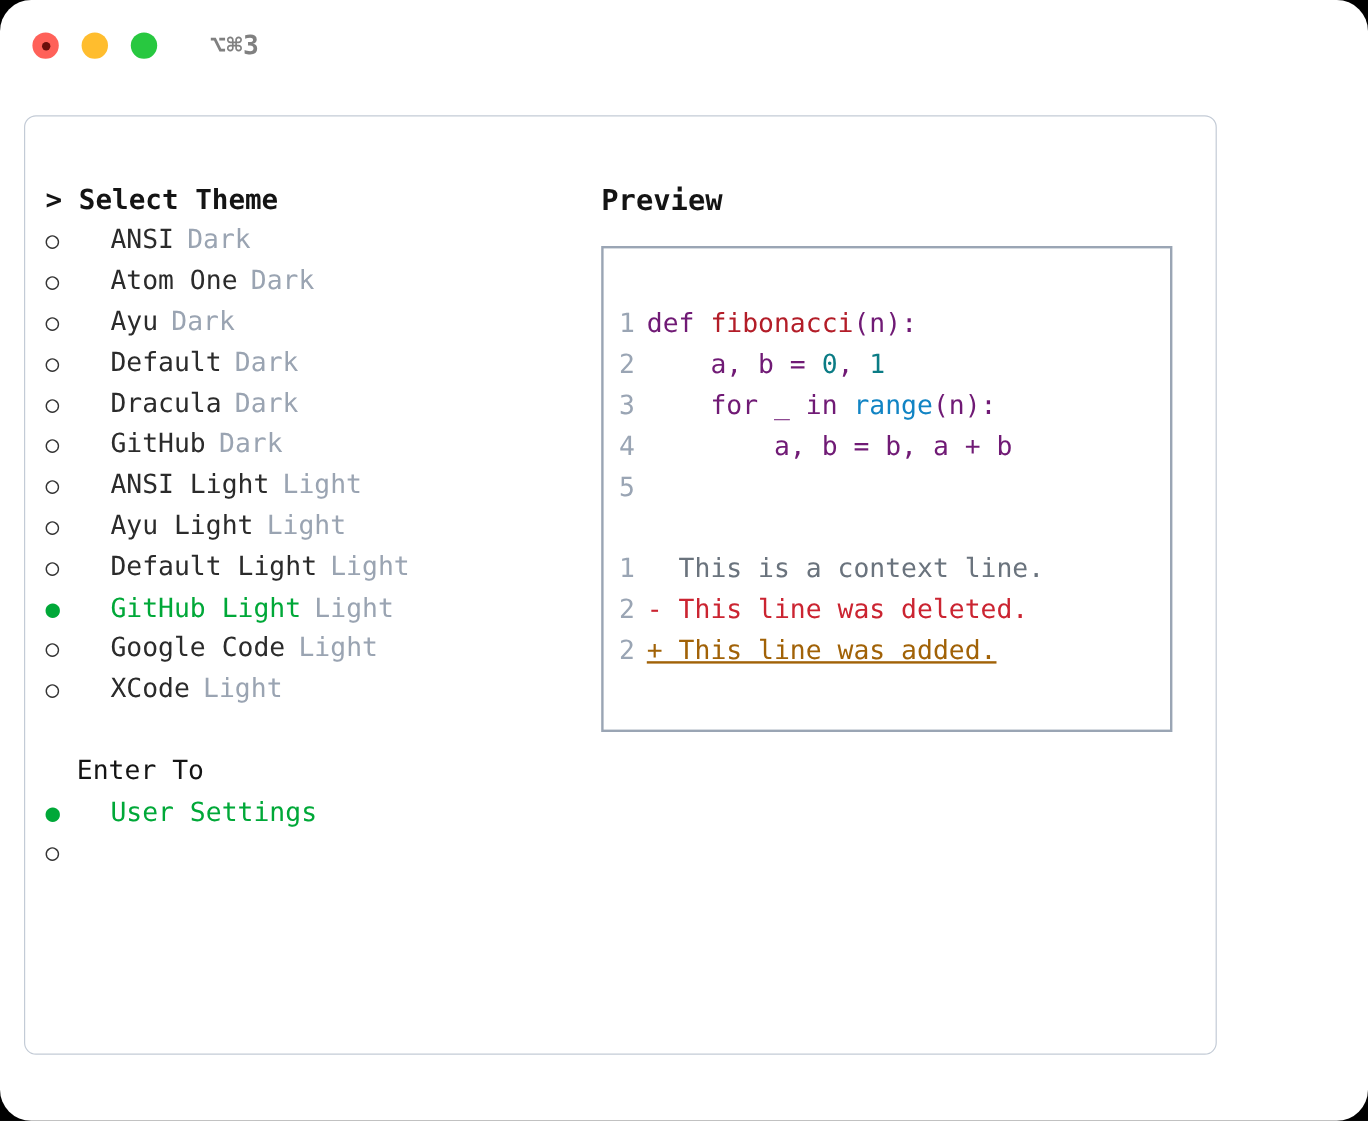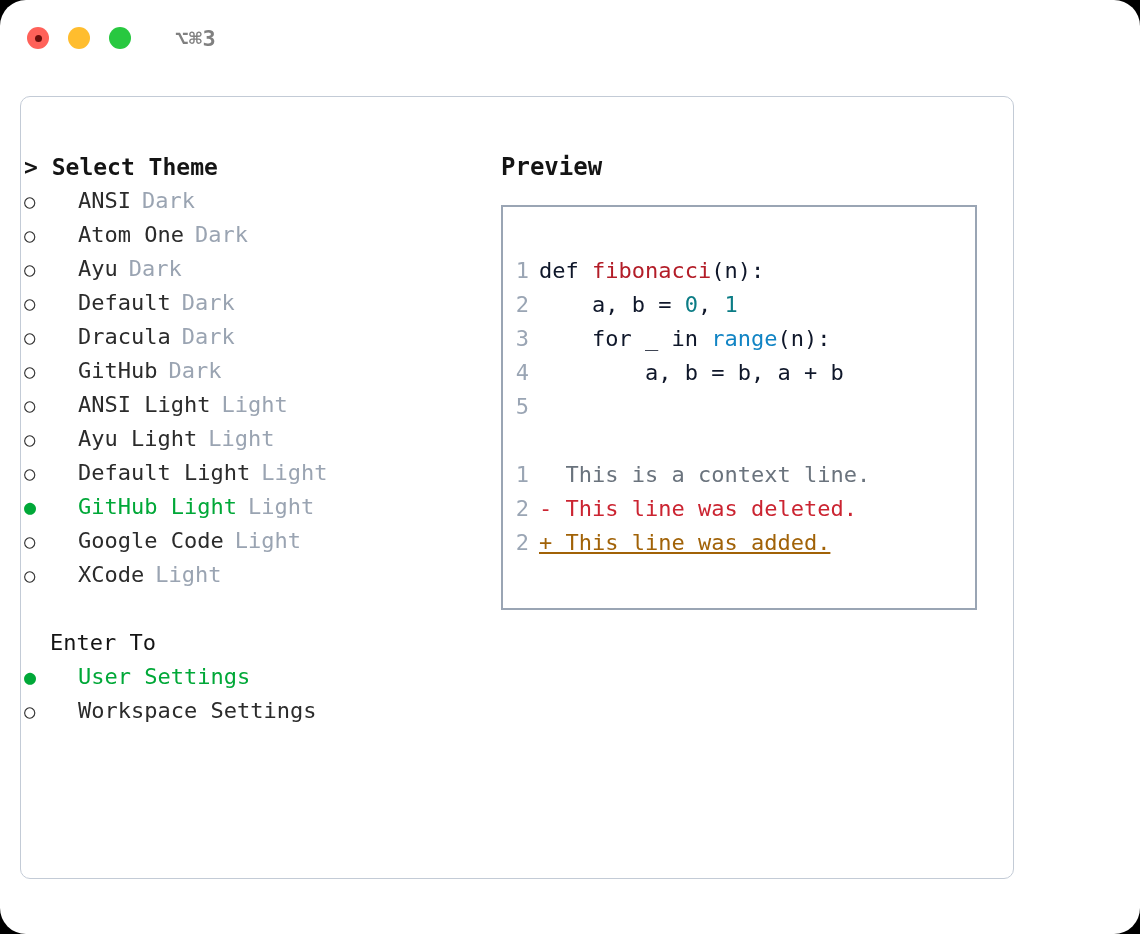--- a/index.html
+++ b/index.html
@@ -69,21 +69,21 @@
 
   .columns {
     position: absolute;
     left: 0; top: 0;
     width: 100%; height: 100%;
   }
 
   
   .left-pane {
     position: absolute;
-    left: 3px;
+    left: 17px;
     top: 53px;
     width: 440px;
   }
 
   .section-title {
     font-size: 23px;
     font-weight: bold;
     color: #141414;
     line-height: 34px;
     white-space: pre;
@@ -160,21 +160,21 @@
     height: 34px;
     white-space: pre;
   }
   .lineno {
     flex: 0 0 36px;
     width: 36px;
     text-align: right;
     color: #9aa5b4;
     padding-right: 10px;
   }
-  .codetext { color: #0f172a; }
+  .codetext { color: #701a75; }
 
   .tok-fn    { color: #b31d28; }
   .tok-num   { color: #0b7c85; }
   .tok-call  { color: #1184c4; }
 
   .diff-gap { height: 34px; }
   .diff-ctx { color: #6a737d; }
   .diff-del { color: #cb2431; }
   .diff-add { color: #a16207; text-decoration: underline; }
 </style>
@@ -212,21 +212,21 @@
             <div class="opt-row selected"><span class="bullet on">●</span><span class="opt-label">GitHub Light</span><span class="opt-tag">Light</span></div>
             <div class="opt-row"><span class="bullet">○</span><span class="opt-label">Google Code</span><span class="opt-tag">Light</span></div>
             <div class="opt-row"><span class="bullet">○</span><span class="opt-label">XCode</span><span class="opt-tag">Light</span></div>
           </div>
 
         <div class="spacer-block"></div>
 
         <div class="apply-title">Enter To</div>
         <div id="apply-list">
             <div class="opt-row selected"><span class="bullet on">●</span><span class="opt-label">User Settings</span></div>
-            <div class="opt-row"><span class="bullet">○</span><span class="opt-label">Workspace Settings</span></div>
+            <div class="opt-row"><span class="bullet">○</span></div>
           </div>
 
       </div>
 
       <div class="right-pane">
         <div class="preview-title">Preview</div>
         <div class="preview-box">
           <div id="code-block">
               <div class="code-line"><span class="lineno">1</span><span><span class="codetext">def </span><span class="tok-fn">fibonacci</span><span class="codetext">(n):</span></span></div>
               <div class="code-line"><span class="lineno">2</span><span><span class="codetext">    a, b = </span><span class="tok-num">0</span><span class="codetext">, </span><span class="tok-num">1</span></span></div>

